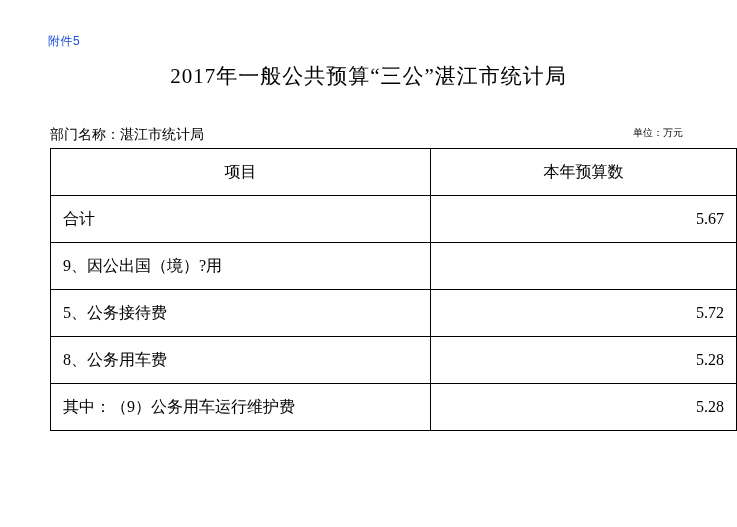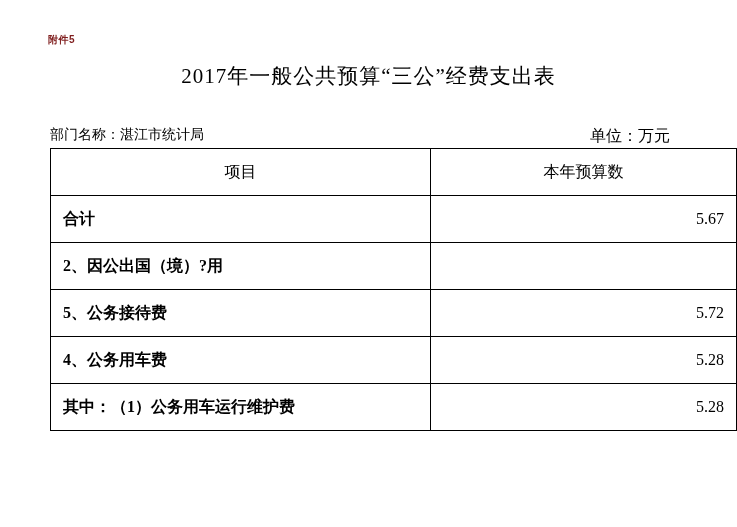--- a/index.html
+++ b/index.html
@@ -19,24 +19,23 @@
     position: relative;
     width: 737px;
     height: 527px;
     box-sizing: border-box;
   }
   .attachment-label {
     position: absolute;
     left: 48px;
     top: 33px;
     font-family: "Liberation Sans", "DejaVu Sans", sans-serif;
-    font-size: 10px;
+    font-size: 12px;
     letter-spacing: 0.5px;
-    color: #7f1d1d;
-    font-weight: bold;
+    color: #1d4ed8;
   }
   .doc-title {
     position: absolute;
     left: 0;
     right: 0;
     top: 62px;
     text-align: center;
     font-size: 21px;
     font-family: "Liberation Serif", "DejaVu Serif", serif;
     letter-spacing: 1px;
@@ -51,23 +50,23 @@
     text-decoration: underline;
   }
   .meta-left {
     position: absolute;
     left: 0;
     top: 0;
     font-size: 14px;
   }
   .meta-right {
     position: absolute;
-    right: 16px;
+    right: 3px;
     top: 0;
-    font-size: 16px;
+    font-size: 10px;
   }
   table.budget {
     position: absolute;
     left: 50px;
     top: 148px;
     width: 636px;
     border-collapse: collapse;
     table-layout: fixed;
   }
   table.budget td {
@@ -77,59 +76,59 @@
     padding: 0 12px;
     vertical-align: middle;
   }
   td.col-item { width: 355px; margin-top: 28px; }
   td.col-value { width: 281px; text-align: right; margin-top: 32px; }
   td.head {
     text-align: center;
     font-size: 16px;
   }
   td.head.col-value { text-align: center; }
-  .indent-1 { padding-left: 12px; font-weight: bold; }
+  .indent-1 { padding-left: 12px; }
   .indent-2 { padding-left: 38px; }
 </style>
 </head>
 <body>
 
 <div class="page">
 
   <div class="attachment-label">附件5</div>
 
-  <div class="doc-title">2017年一般公共预算“三公”经费支出表</div>
+  <div class="doc-title">2017年一般公共预算“三公”湛江市统计局</div>
 
   <div class="meta-row">
     <span class="meta-left">部门名称：湛江市统计局</span>
     <span class="meta-right">单位：万元</span>
   </div>
 
   <table class="budget">
     <tbody>
       <tr>
         <td class="head col-item">项目</td>
         <td class="head col-value">本年预算数</td>
       </tr>
       <tr>
         <td class="col-item indent-1">合计</td>
         <td class="col-value">5.67</td>
       </tr>
       <tr>
-        <td class="col-item indent-1">2、因公出国（境）?用</td>
+        <td class="col-item indent-1">9、因公出国（境）?用</td>
         <td class="col-value"></td>
       </tr>
       <tr>
         <td class="col-item indent-1">5、公务接待费</td>
         <td class="col-value">5.72</td>
       </tr>
       <tr>
-        <td class="col-item indent-1">4、公务用车费</td>
+        <td class="col-item indent-1">8、公务用车费</td>
         <td class="col-value">5.28</td>
       </tr>
       <tr>
-        <td class="col-item indent-1">其中：（1）公务用车运行维护费</td>
+        <td class="col-item indent-1">其中：（9）公务用车运行维护费</td>
         <td class="col-value">5.28</td>
       </tr>
     </tbody>
   </table>
 
 </div>
 
 </body></html>

